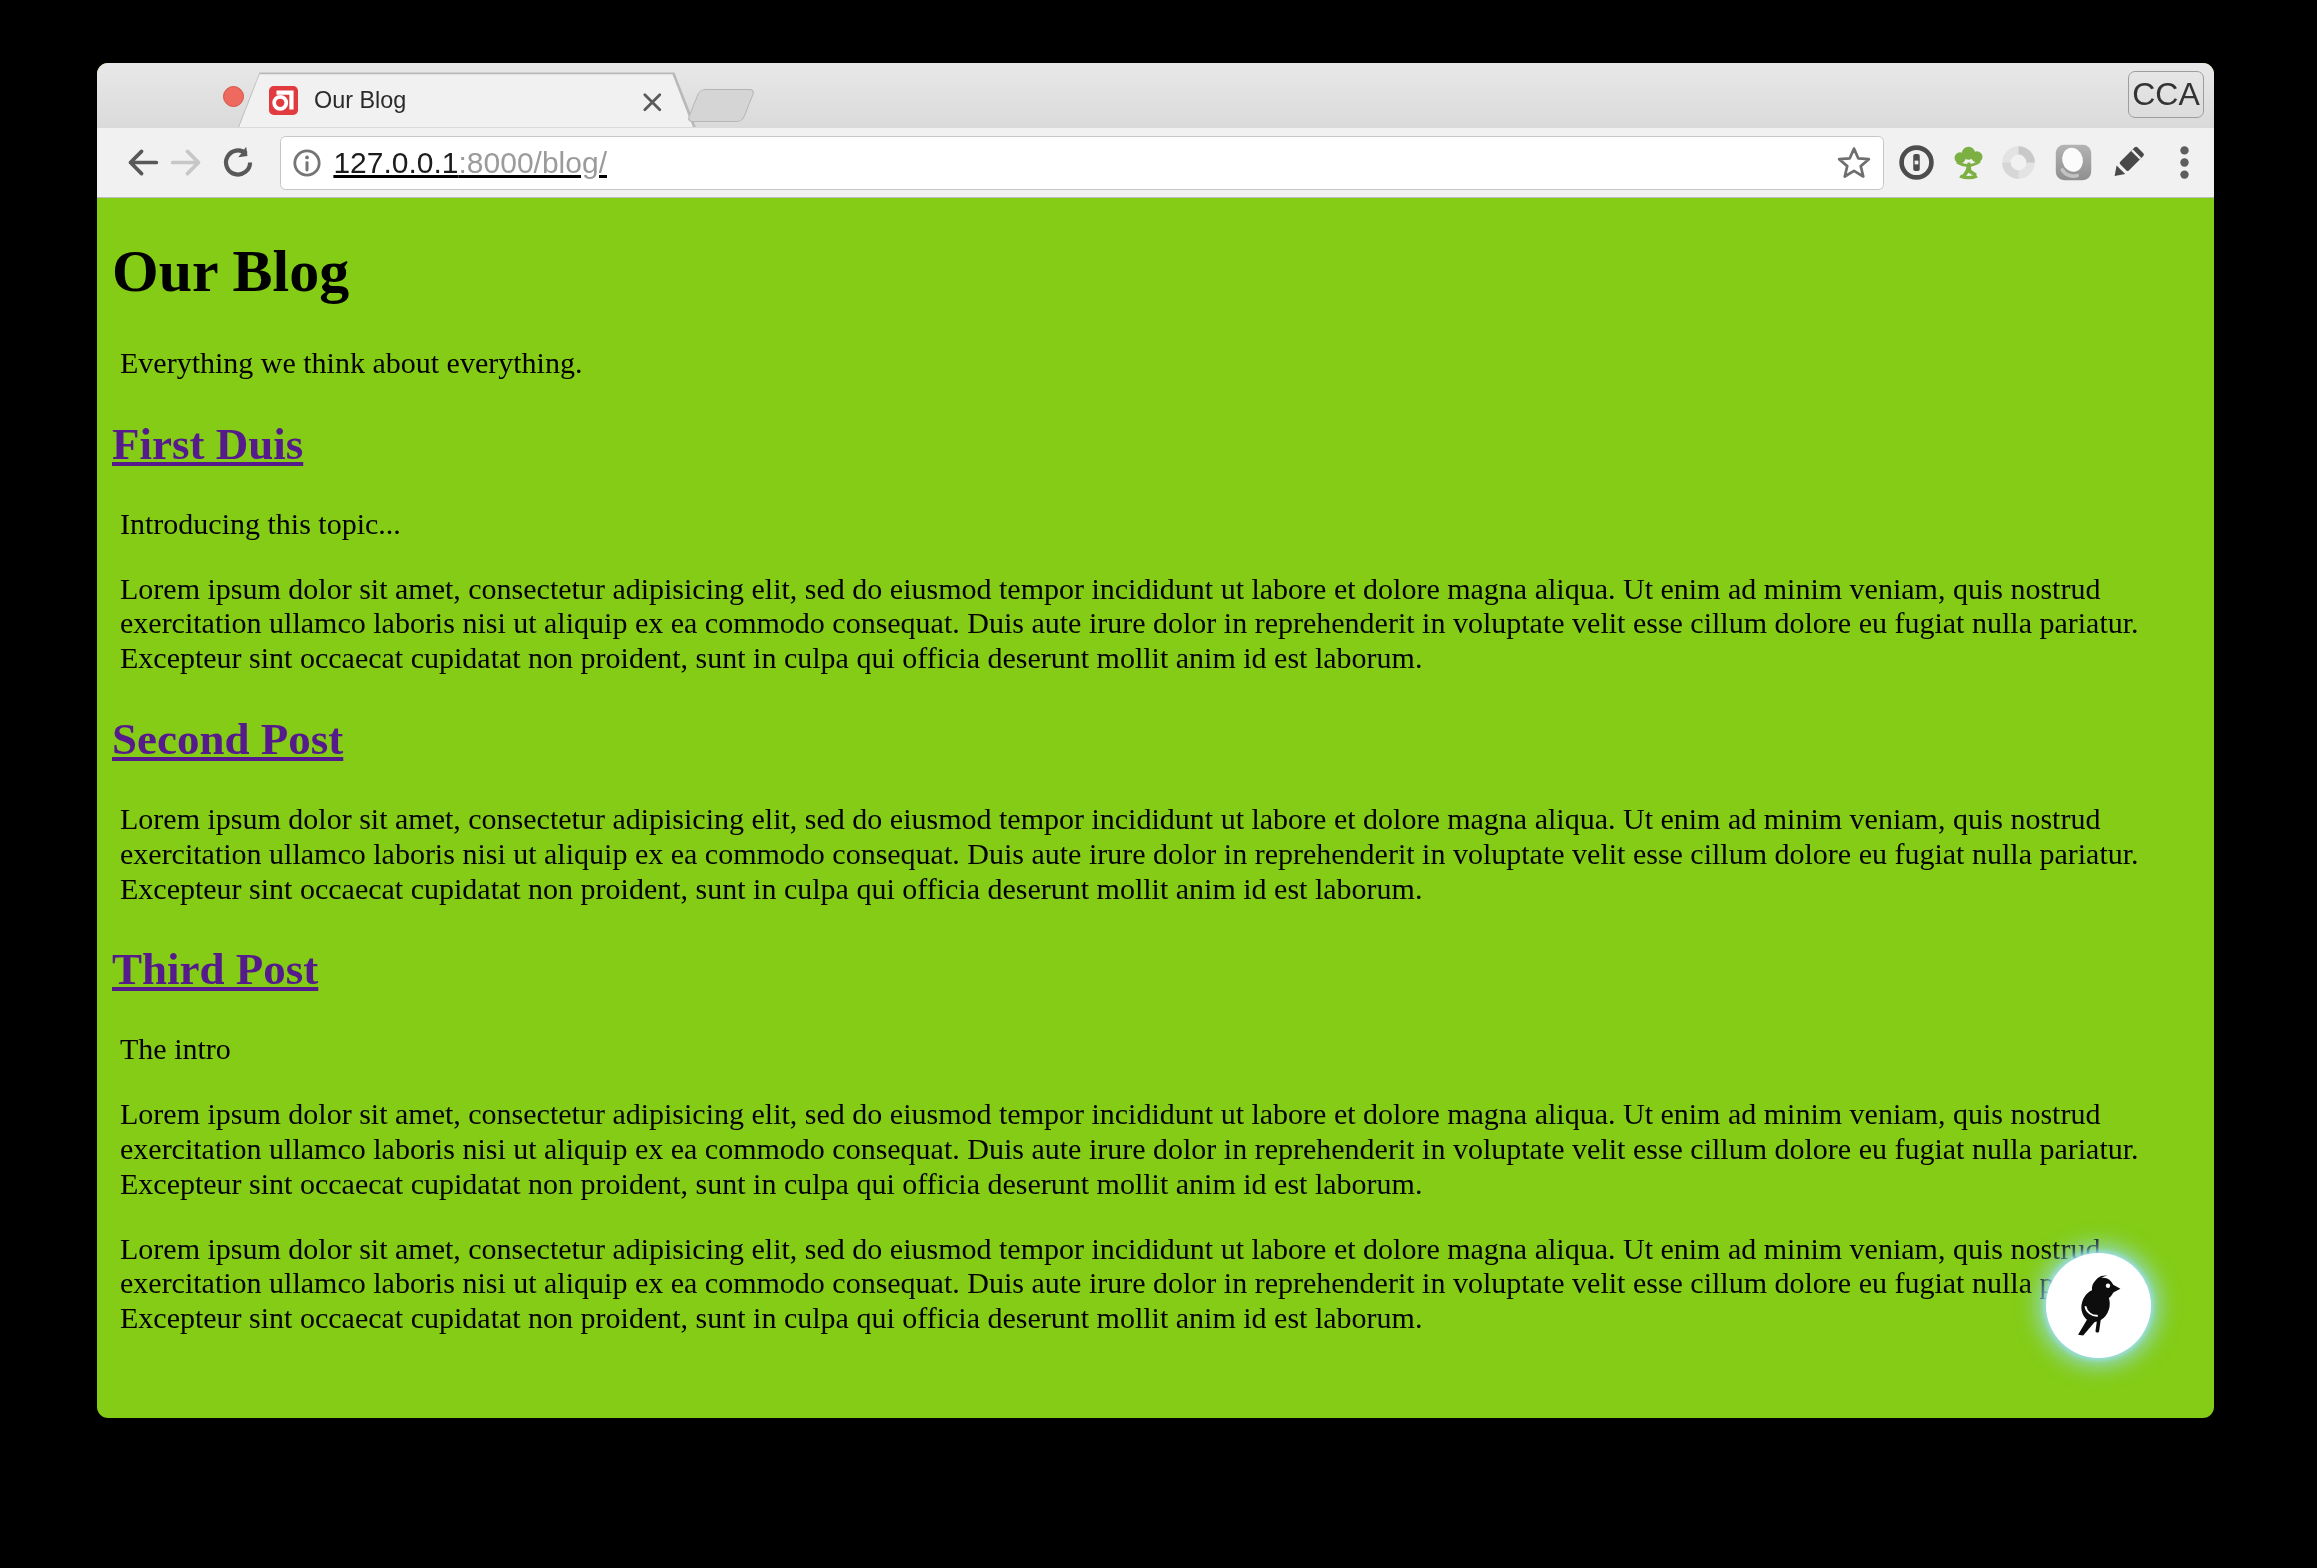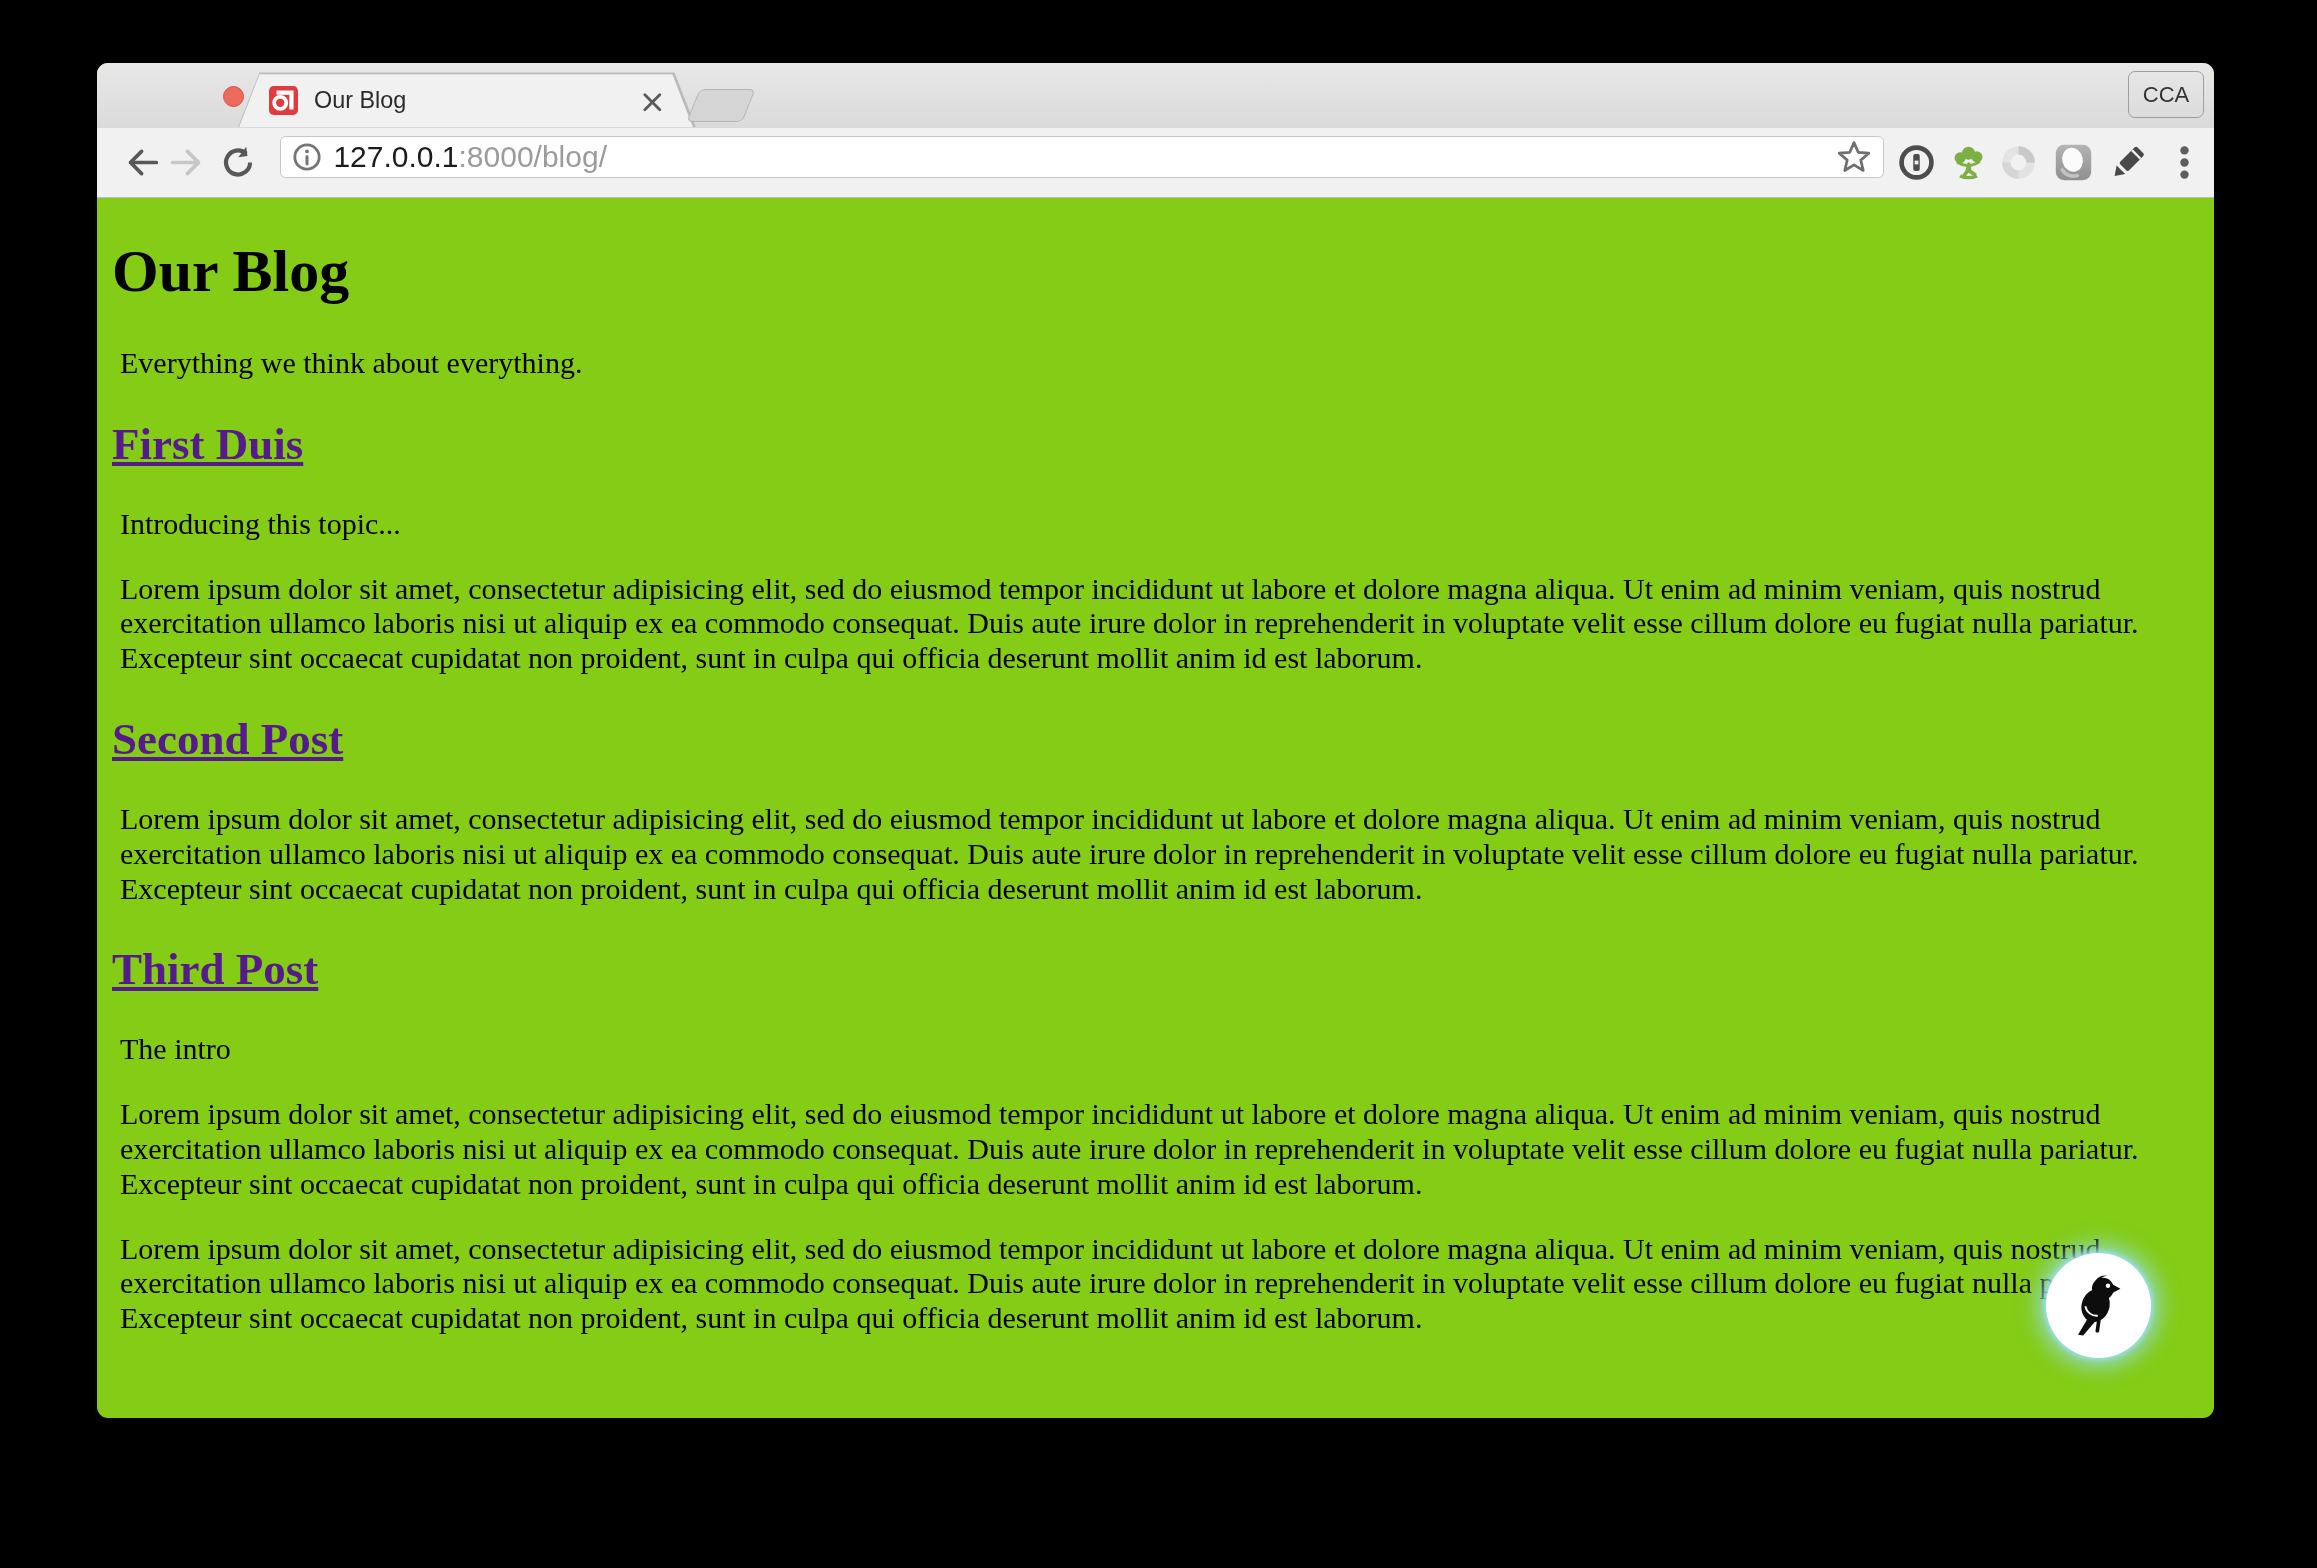--- a/index.html
+++ b/index.html
@@ -20,31 +20,31 @@
   .tab{position:absolute;left:142px;top:11.2px;width:454px;height:53px;background:#f1f1f1;
     clip-path:polygon(0 100%,20.6px 0,calc(100% - 20.6px) 0,100% 100%);
     display:flex;align-items:center;}
   .favicon{position:absolute;left:30px;top:12px;width:29px;height:29px;border-radius:4.7px;background:#e23b3f;}
   .tab-title{position:absolute;left:75px;top:0;height:53px;line-height:53px;font-size:23.4px;color:#2b2b2b;}
   .tab-close{position:absolute;left:403px;top:18px;width:20.6px;height:20.6px;cursor:default;}
 
   .newtab-stub{position:absolute;left:596px;top:26px;width:54px;height:31px;background:#d5d5d5;border:1.9px solid #b5b5b5;border-radius:5.6px;transform:skewX(-22deg);}
 
   .profile-btn{position:absolute;left:2031px;top:8.4px;width:76px;height:47px;border:1.9px solid #9e9e9e;border-radius:7px;box-sizing:border-box;
-    display:flex;align-items:center;justify-content:center;font-size:22px;color:#333;}
+    display:flex;align-items:center;justify-content:center;font-size:32px;color:#333;}
 
   
   .toolbar{position:relative;height:69px;background:#f1f1f1;border-bottom:1.9px solid #bcbcbc;}
   .navicon{position:absolute;top:16px;width:37px;height:37px;}
   .back-btn{left:27px;}
   .fwd-btn{left:71px;}
   .reload-btn{left:123px;}
 
-  .urlbar{position:absolute;left:183px;top:8.4px;width:1604px;height:42px;box-sizing:border-box;background:#fff;border:1.9px solid #c6c6c6;border-radius:5.6px;
-    display:flex;align-items:center;padding:0 11.2px;}
+  .urlbar{position:absolute;left:183px;top:8.4px;width:1604px;height:54px;box-sizing:border-box;background:#fff;border:1.9px solid #c6c6c6;border-radius:5.6px;
+    display:flex;align-items:center;padding:0 11.2px;text-decoration:underline;}
   .url-text{font-size:30px;margin-left:11.2px;white-space:nowrap;}
   .url-host{color:#1c1c1c;}
   .url-path{color:#9b9b9b;}
   .star{margin-left:auto;width:36px;height:36px;}
 
   .ext{position:absolute;top:14px;width:41px;height:41px;}
   .ext-1pw{left:1799px;}
   .ext-tree{left:1851px;}
   .ext-swirl{left:1901px;}
   .ext-blob{left:1956px;}

